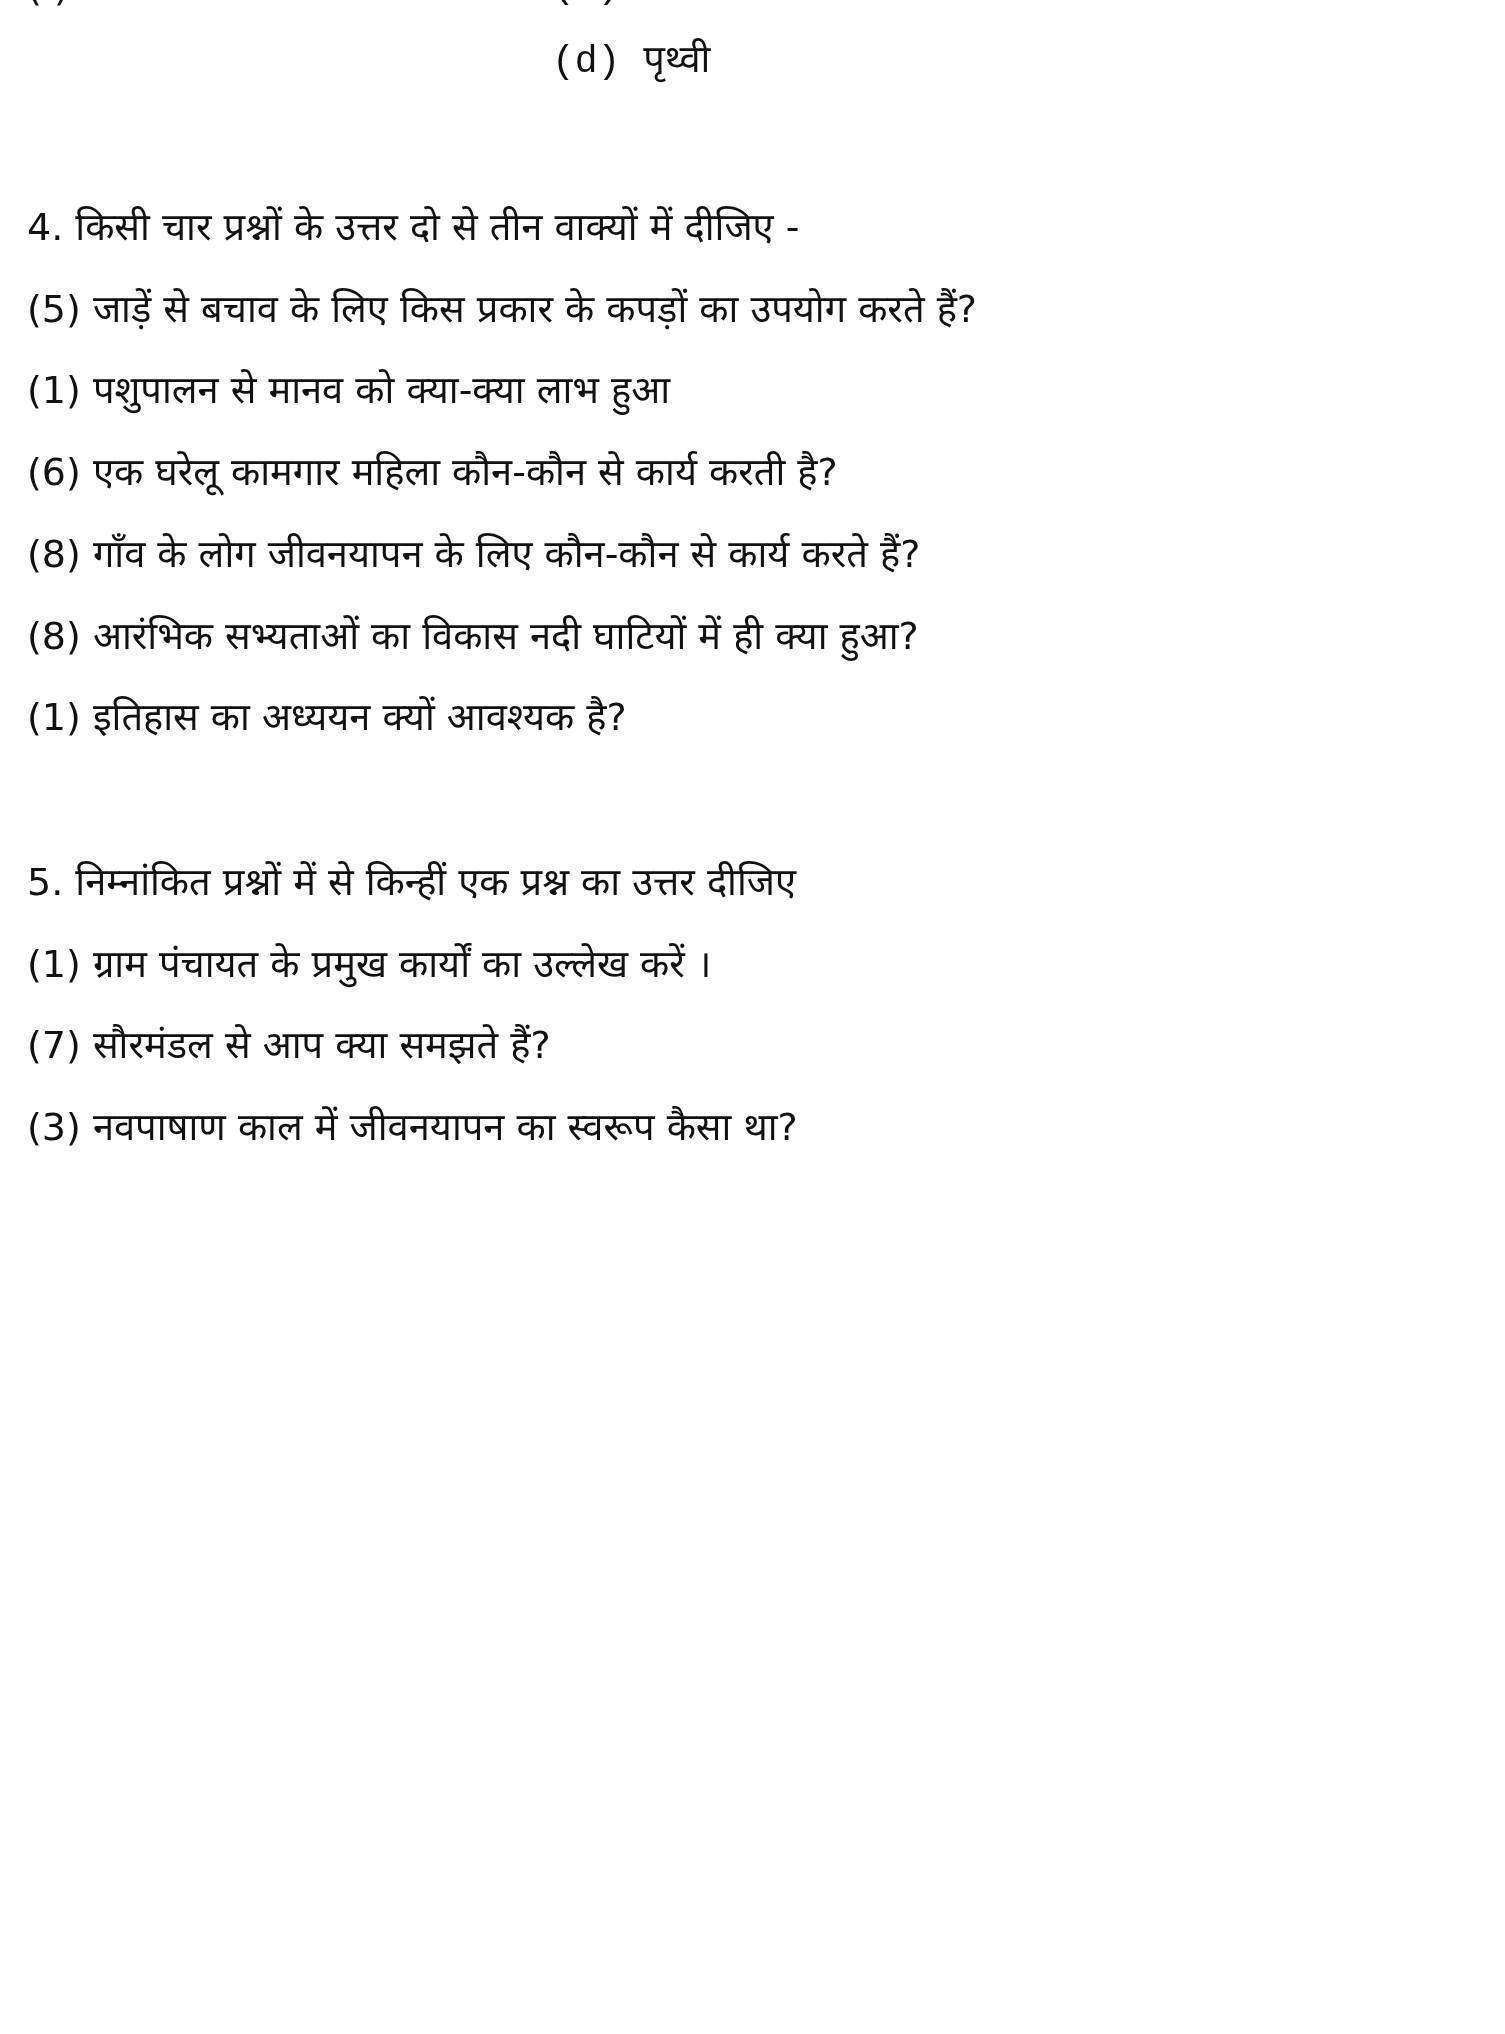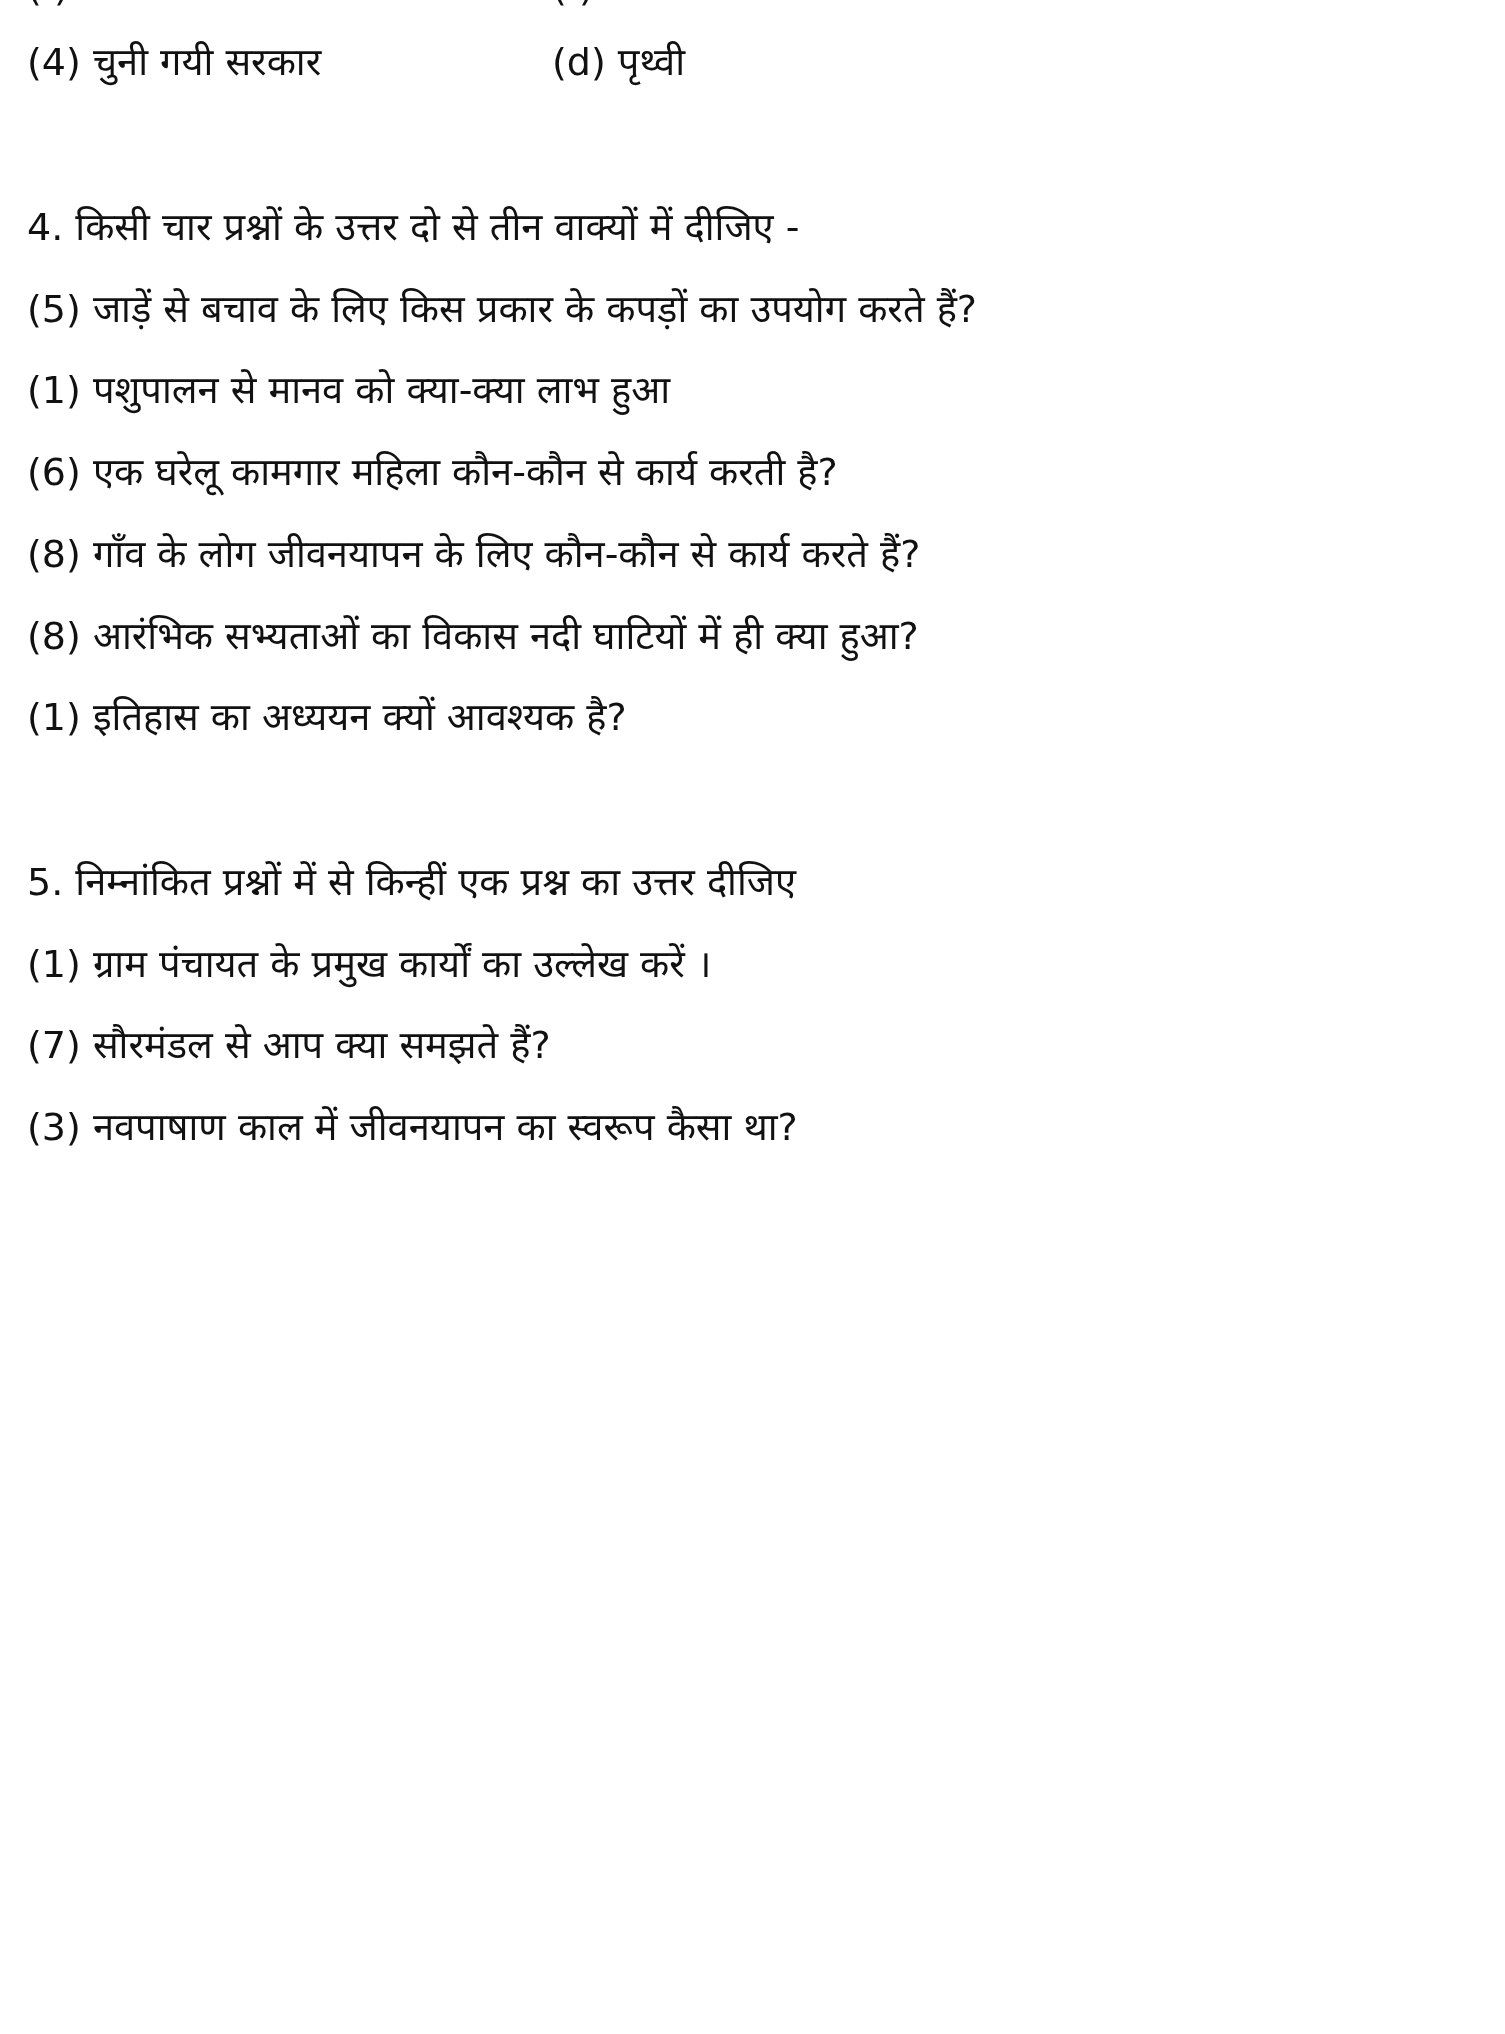--- a/index.html
+++ b/index.html
@@ -1,31 +1,30 @@
 <!DOCTYPE html>
 <html><head>
 <meta charset="utf-8">
 <style>
   html, body { margin: 0; padding: 0; background: #ffffff; }
   body { width: 1505px; height: 2034px; position: relative; overflow: hidden;
          font-family: "DejaVu Sans", "Liberation Sans", sans-serif; color: #111; }
   .line { position: absolute; left: 27px; font-size: 38px; line-height: 50px; white-space: nowrap; }
-  .col2 { position: absolute; left: 525px; }
+  .col2 { position: absolute; left: 525px; font-family: Liberation Mono, monospace; }
   .partial { top: -38px; }
 </style>
 </head>
 <body>
 
 <div class="line partial">
   <span>( )</span>
   <span class="col2">( )</span>
 </div>
 
 <div class="line" style="top:37px">
-  <span>(4) चुनी गयी सरकार</span>
   <span class="col2">(d) पृथ्वी</span>
 </div>
 
 <div class="line" style="top:202px">4. किसी चार प्रश्नों के उत्तर दो से तीन वाक्यों में दीजिए -</div>
 <div class="line" style="top:284px">(5) जाड़ें से बचाव के लिए किस प्रकार के कपड़ों का उपयोग करते हैं?</div>
 <div class="line" style="top:365px">(1) पशुपालन से मानव को क्या-क्या लाभ हुआ</div>
 <div class="line" style="top:447px">(6) एक घरेलू कामगार महिला कौन-कौन से कार्य करती है?</div>
 <div class="line" style="top:529px">(8) गाँव के लोग जीवनयापन के लिए कौन-कौन से कार्य करते हैं?</div>
 <div class="line" style="top:611px">(8) आरंभिक सभ्यताओं का विकास नदी घाटियों में ही क्या हुआ?</div>
 <div class="line" style="top:692px">(1) इतिहास का अध्ययन क्यों आवश्यक है?</div>

